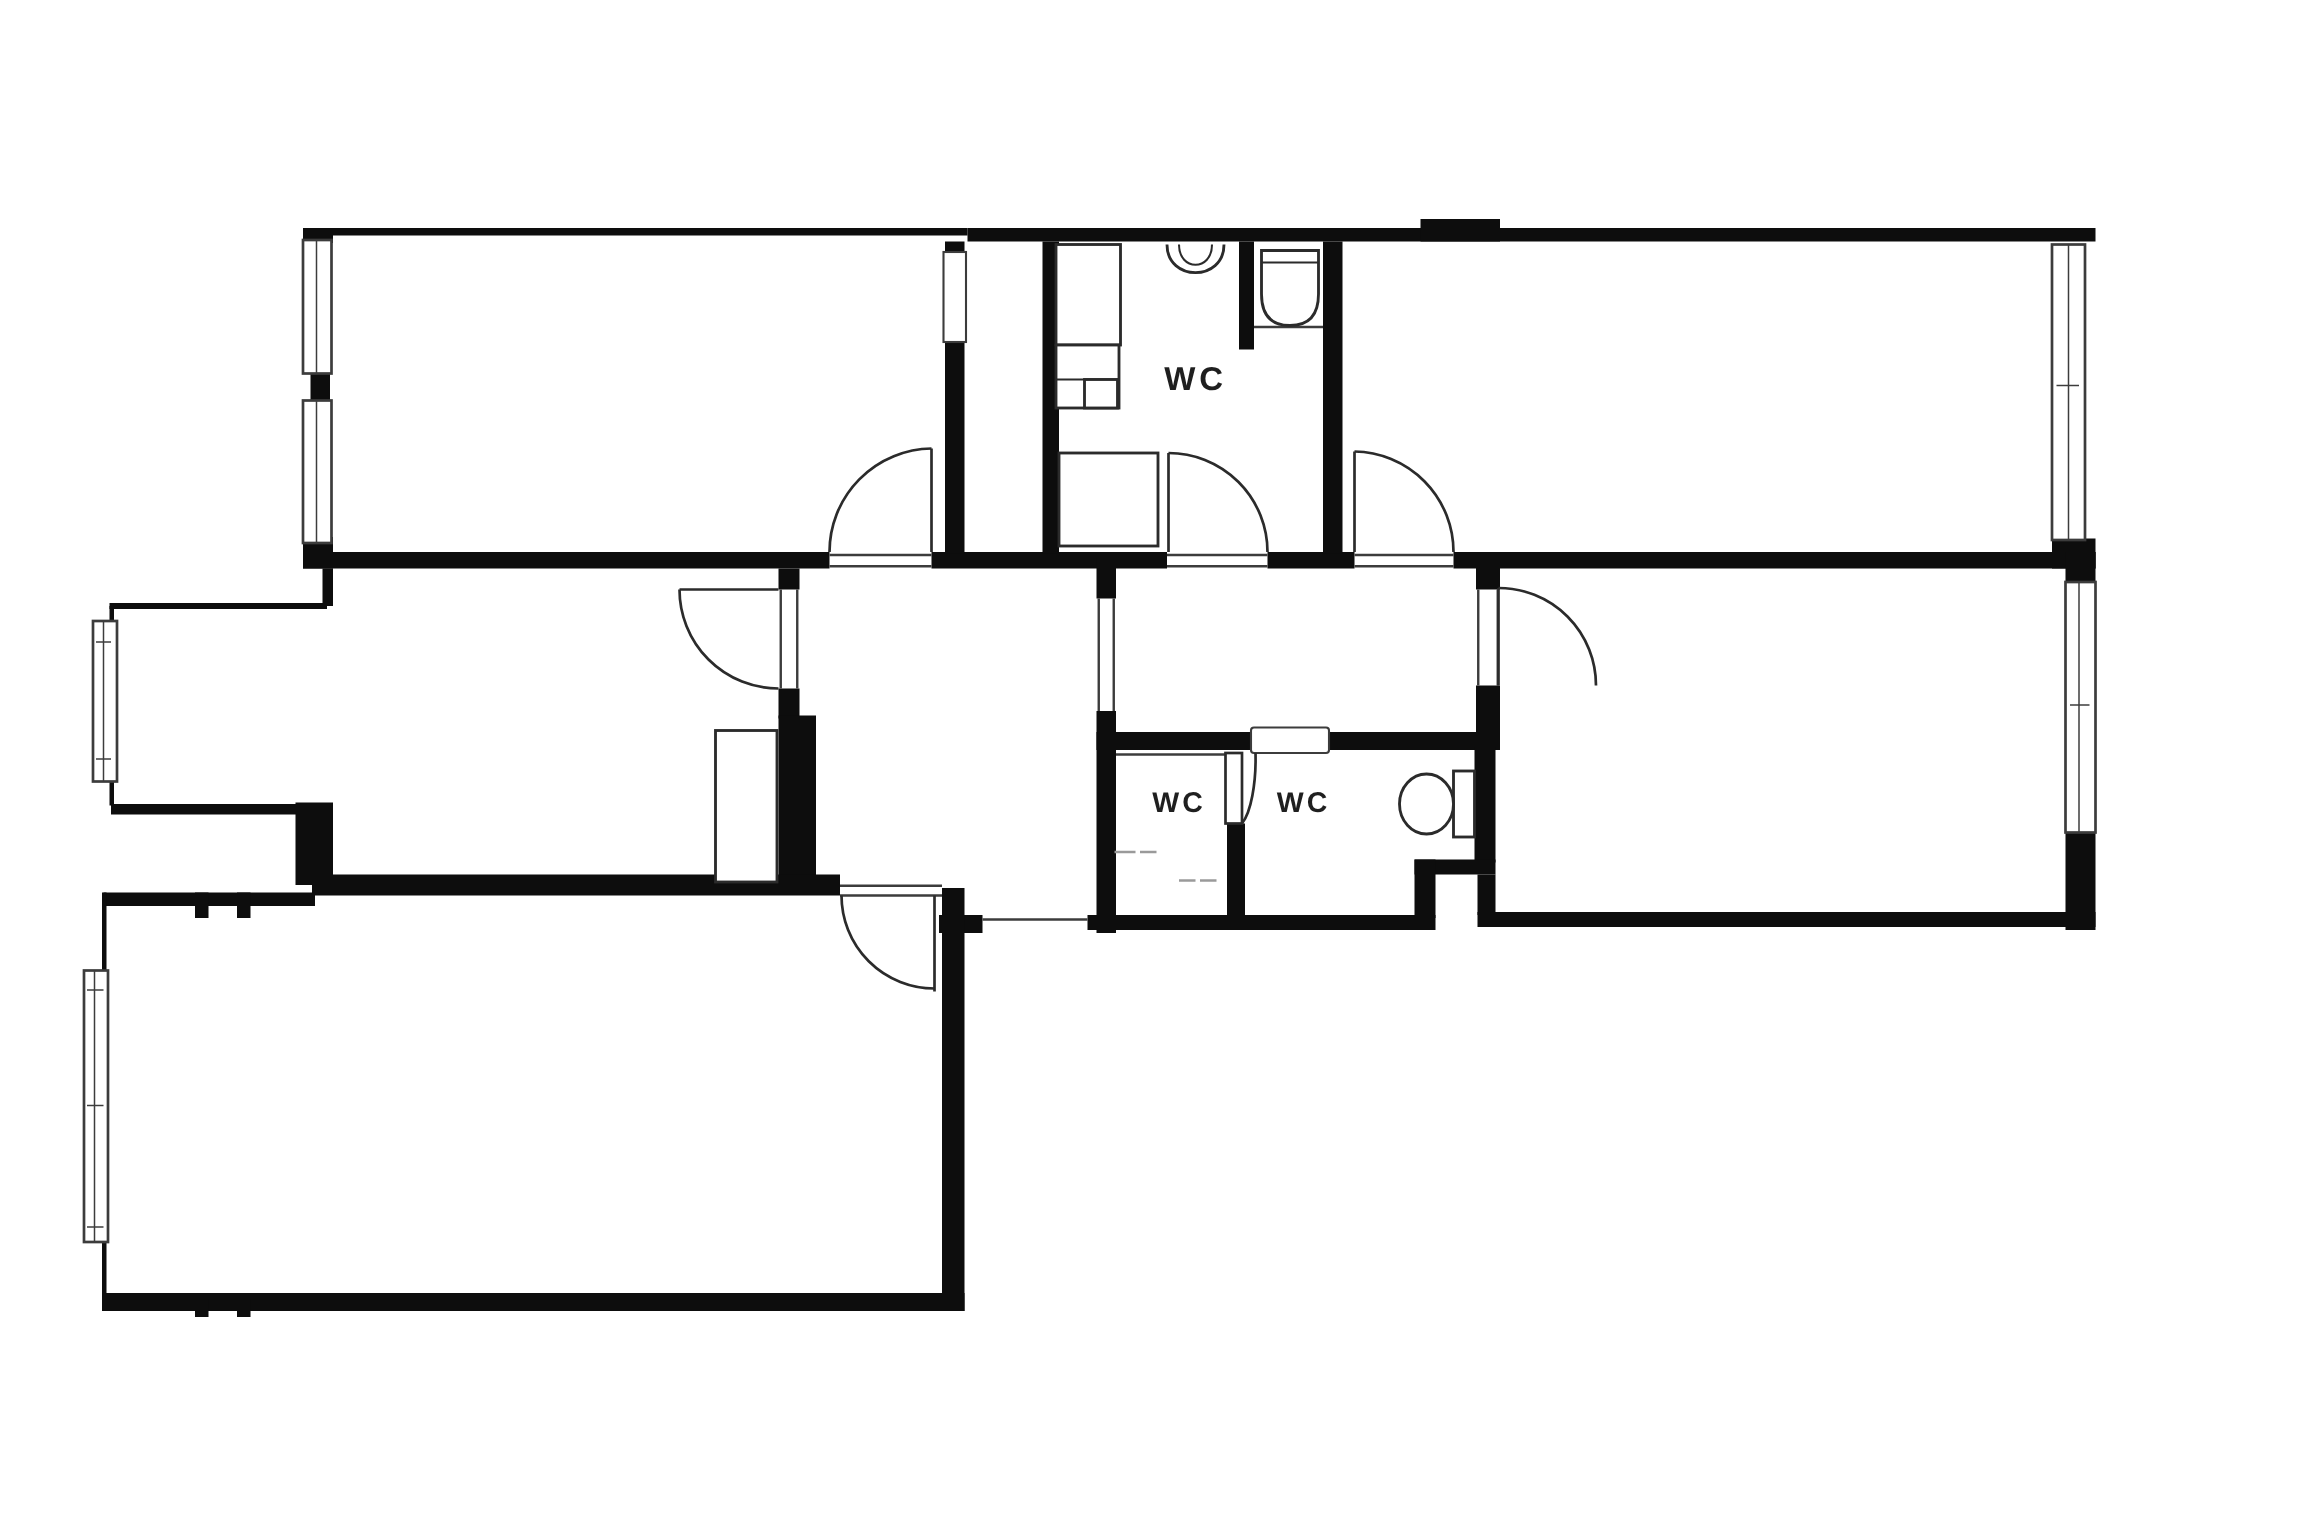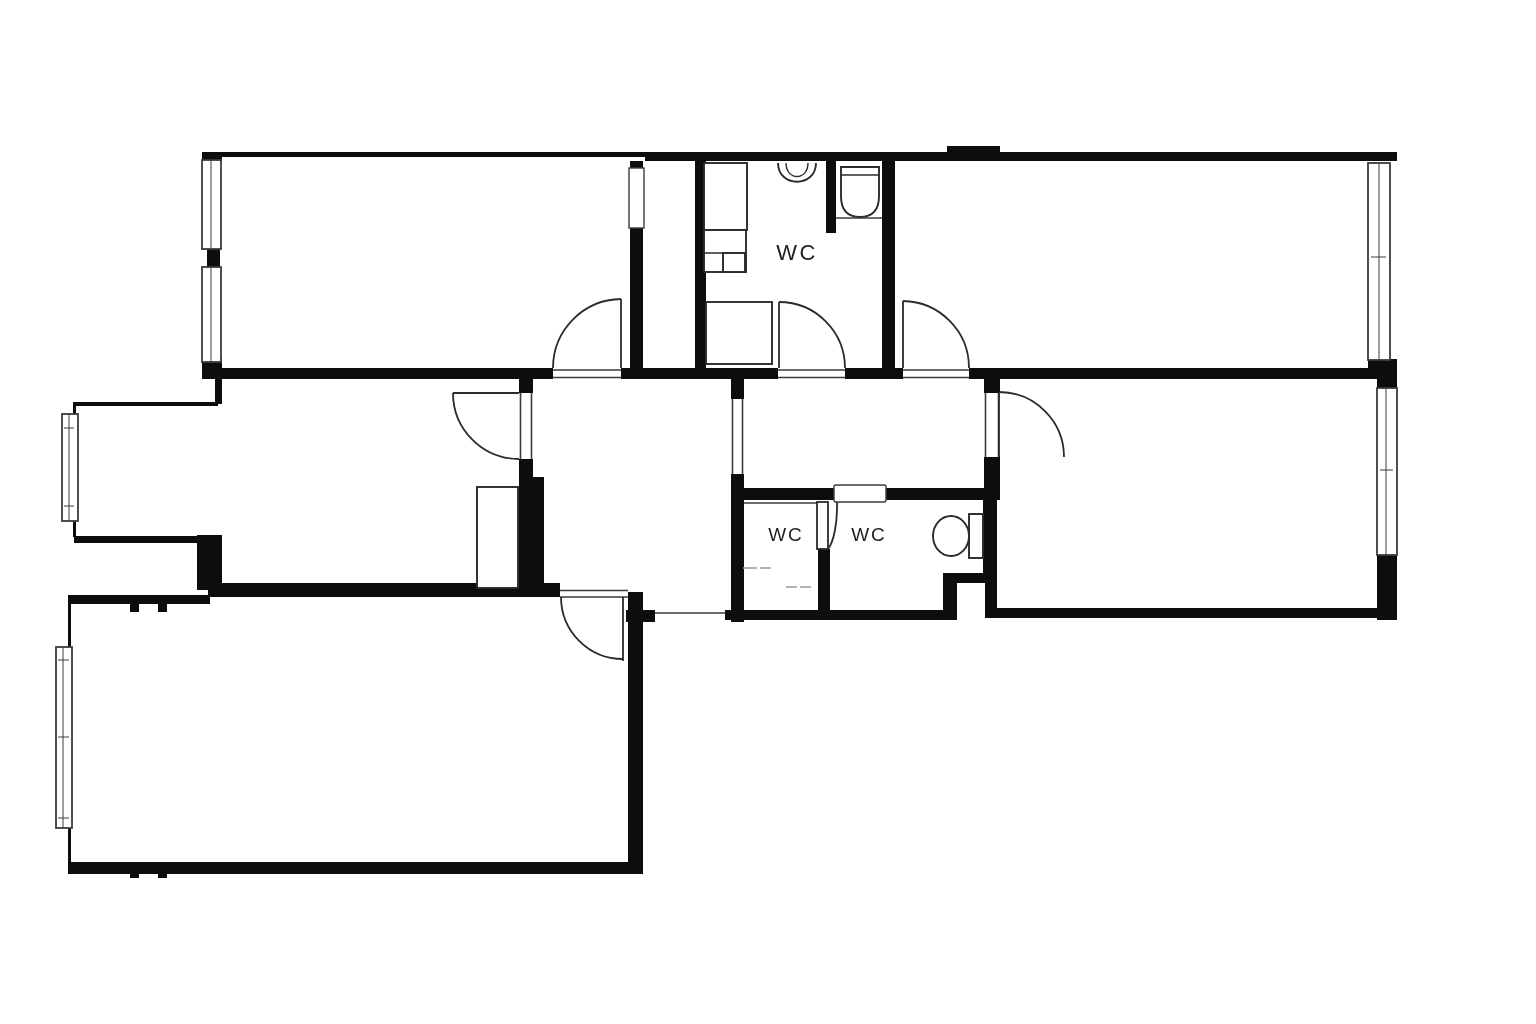--- a/index.html
+++ b/index.html
@@ -1,16 +1,16 @@
 <!DOCTYPE html>
 <html style="--background: #ffffff; --wall: #0d0d0d; --line: #3c3c3c; --door: #2b2b2b; --light_line: #9a9a9a; --text: #1f1f1f;"><head>
 <meta charset="utf-8">
 <style>
   html,body{margin:0;padding:0;background:var(--background,#fff);}
-  .stage{position:relative;width:1500px;height:1024px;background:var(--background,#fff);overflow:hidden;}
+  .stage{position:relative;width:1500px;height:1024px;background:var(--background,#fff);overflow:hidden;font-weight:bold;}
   svg{position:absolute;left:0;top:0;}
   .wall{fill:var(--wall,#0d0d0d);stroke:none;}
   .thin{fill:none;stroke:var(--line,#3c3c3c);stroke-width:1.6;}
   .wbox{fill:var(--background,#fff);stroke:var(--line,#3c3c3c);stroke-width:1.8;}
   .wline{fill:none;stroke:var(--line,#3c3c3c);stroke-width:1;}
   .door{fill:none;stroke:var(--door,#2b2b2b);stroke-width:1.8;}
   .doorfill{fill:var(--background,#fff);stroke:var(--door,#2b2b2b);stroke-width:1.8;}
   .fix{fill:var(--background,#fff);stroke:var(--door,#2b2b2b);stroke-width:1.9;}
   .fixthin{fill:none;stroke:var(--door,#2b2b2b);stroke-width:1.4;}
   .dash{fill:none;stroke:var(--light_line,#8f8f8f);stroke-width:1.6;}

